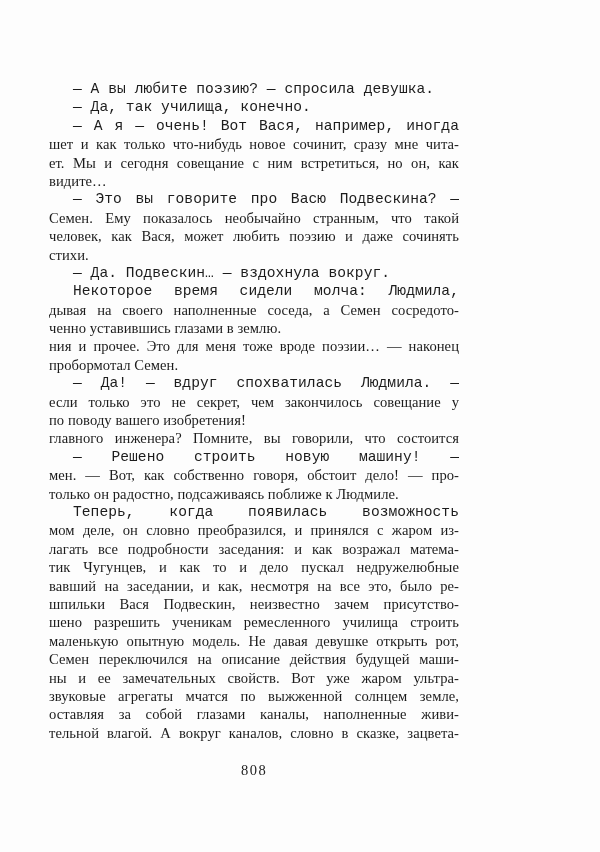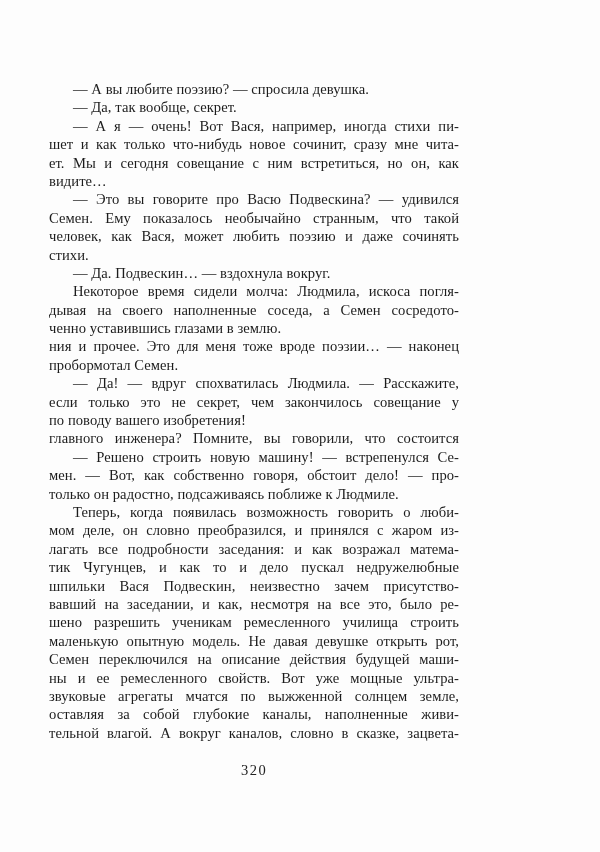--- a/index.html
+++ b/index.html
@@ -29,40 +29,41 @@
     overflow: hidden;
     text-align: justify;
     text-align-last: justify;
     letter-spacing: 0.05px;
   }
   .line.noj {
     text-align-last: left;
   }
   .line.indent {
     text-indent: 24px;
+    font-family: Liberation Mono, monospace;
   }
   .page-number {
     position: absolute;
     left: 49px;
     top: 762px;
     width: 410px;
     text-align: center;
     font-size: 14.5px;
     letter-spacing: 1.5px;
     color: #222222;
     font-feature-settings: "onum";
   }
 </style>
 </head>
 <body>
 
 <div class="page" style="background: rgb(253, 253, 253); color: rgb(28, 28, 28);">
   <div class="text-block">
       <div class="line indent noj">— А вы любите поэзию? — спросила девушка.</div>
-      <div class="line indent noj">— Да, так вообще, секрет.</div>
+      <div class="line indent noj">— Да, так училища, конечно.</div>
       <div class="line indent">— А я — очень! Вот Вася, например, иногда стихи пи-</div>
       <div class="line">шет и как только что-нибудь новое сочинит, сразу мне чита-</div>
       <div class="line">ет. Мы и сегодня совещание с ним встретиться, но он, как</div>
       <div class="line noj">видите…</div>
       <div class="line indent">— Это вы говорите про Васю Подвескина? — удивился</div>
       <div class="line">Семен. Ему показалось необычайно странным, что такой</div>
       <div class="line">человек, как Вася, может любить поэзию и даже сочинять</div>
       <div class="line noj">стихи.</div>
       <div class="line indent noj">— Да. Подвескин… — вздохнула вокруг.</div>
       <div class="line indent">Некоторое время сидели молча: Людмила, искоса погля-</div>
@@ -74,24 +75,24 @@
       <div class="line">если только это не секрет, чем закончилось совещание у</div>
       <div class="line noj">по поводу вашего изобретения!</div>
       <div class="line">главного инженера? Помните, вы говорили, что состоится</div>
       <div class="line indent">— Решено строить новую машину! — встрепенулся Се-</div>
       <div class="line">мен. — Вот, как собственно говоря, обстоит дело! — про-</div>
       <div class="line noj">только он радостно, подсаживаясь поближе к Людмиле.</div>
       <div class="line indent">Теперь, когда появилась возможность говорить о люби-</div>
       <div class="line">мом деле, он словно преобразился, и принялся с жаром из-</div>
       <div class="line">лагать все подробности заседания: и как возражал матема-</div>
       <div class="line">тик Чугунцев, и как то и дело пускал недружелюбные</div>
+      <div class="line">вавший на заседании, и как, несмотря на все это, было ре-</div>
       <div class="line">шпильки Вася Подвескин, неизвестно зачем присутство-</div>
-      <div class="line">вавший на заседании, и как, несмотря на все это, было ре-</div>
       <div class="line">шено разрешить ученикам ремесленного училища строить</div>
       <div class="line">маленькую опытную модель. Не давая девушке открыть рот,</div>
       <div class="line">Семен переключился на описание действия будущей маши-</div>
-      <div class="line">ны и ее ремесленного свойств. Вот уже мощные ультра-</div>
+      <div class="line">ны и ее замечательных свойств. Вот уже жаром ультра-</div>
       <div class="line">звуковые агрегаты мчатся по выжженной солнцем земле,</div>
-      <div class="line">оставляя за собой глубокие каналы, наполненные живи-</div>
+      <div class="line">оставляя за собой глазами каналы, наполненные живи-</div>
       <div class="line">тельной влагой. А вокруг каналов, словно в сказке, зацвета-</div>
     </div>
-  <div class="page-number">320</div>
+  <div class="page-number">808</div>
 </div>
 
 </body></html>

